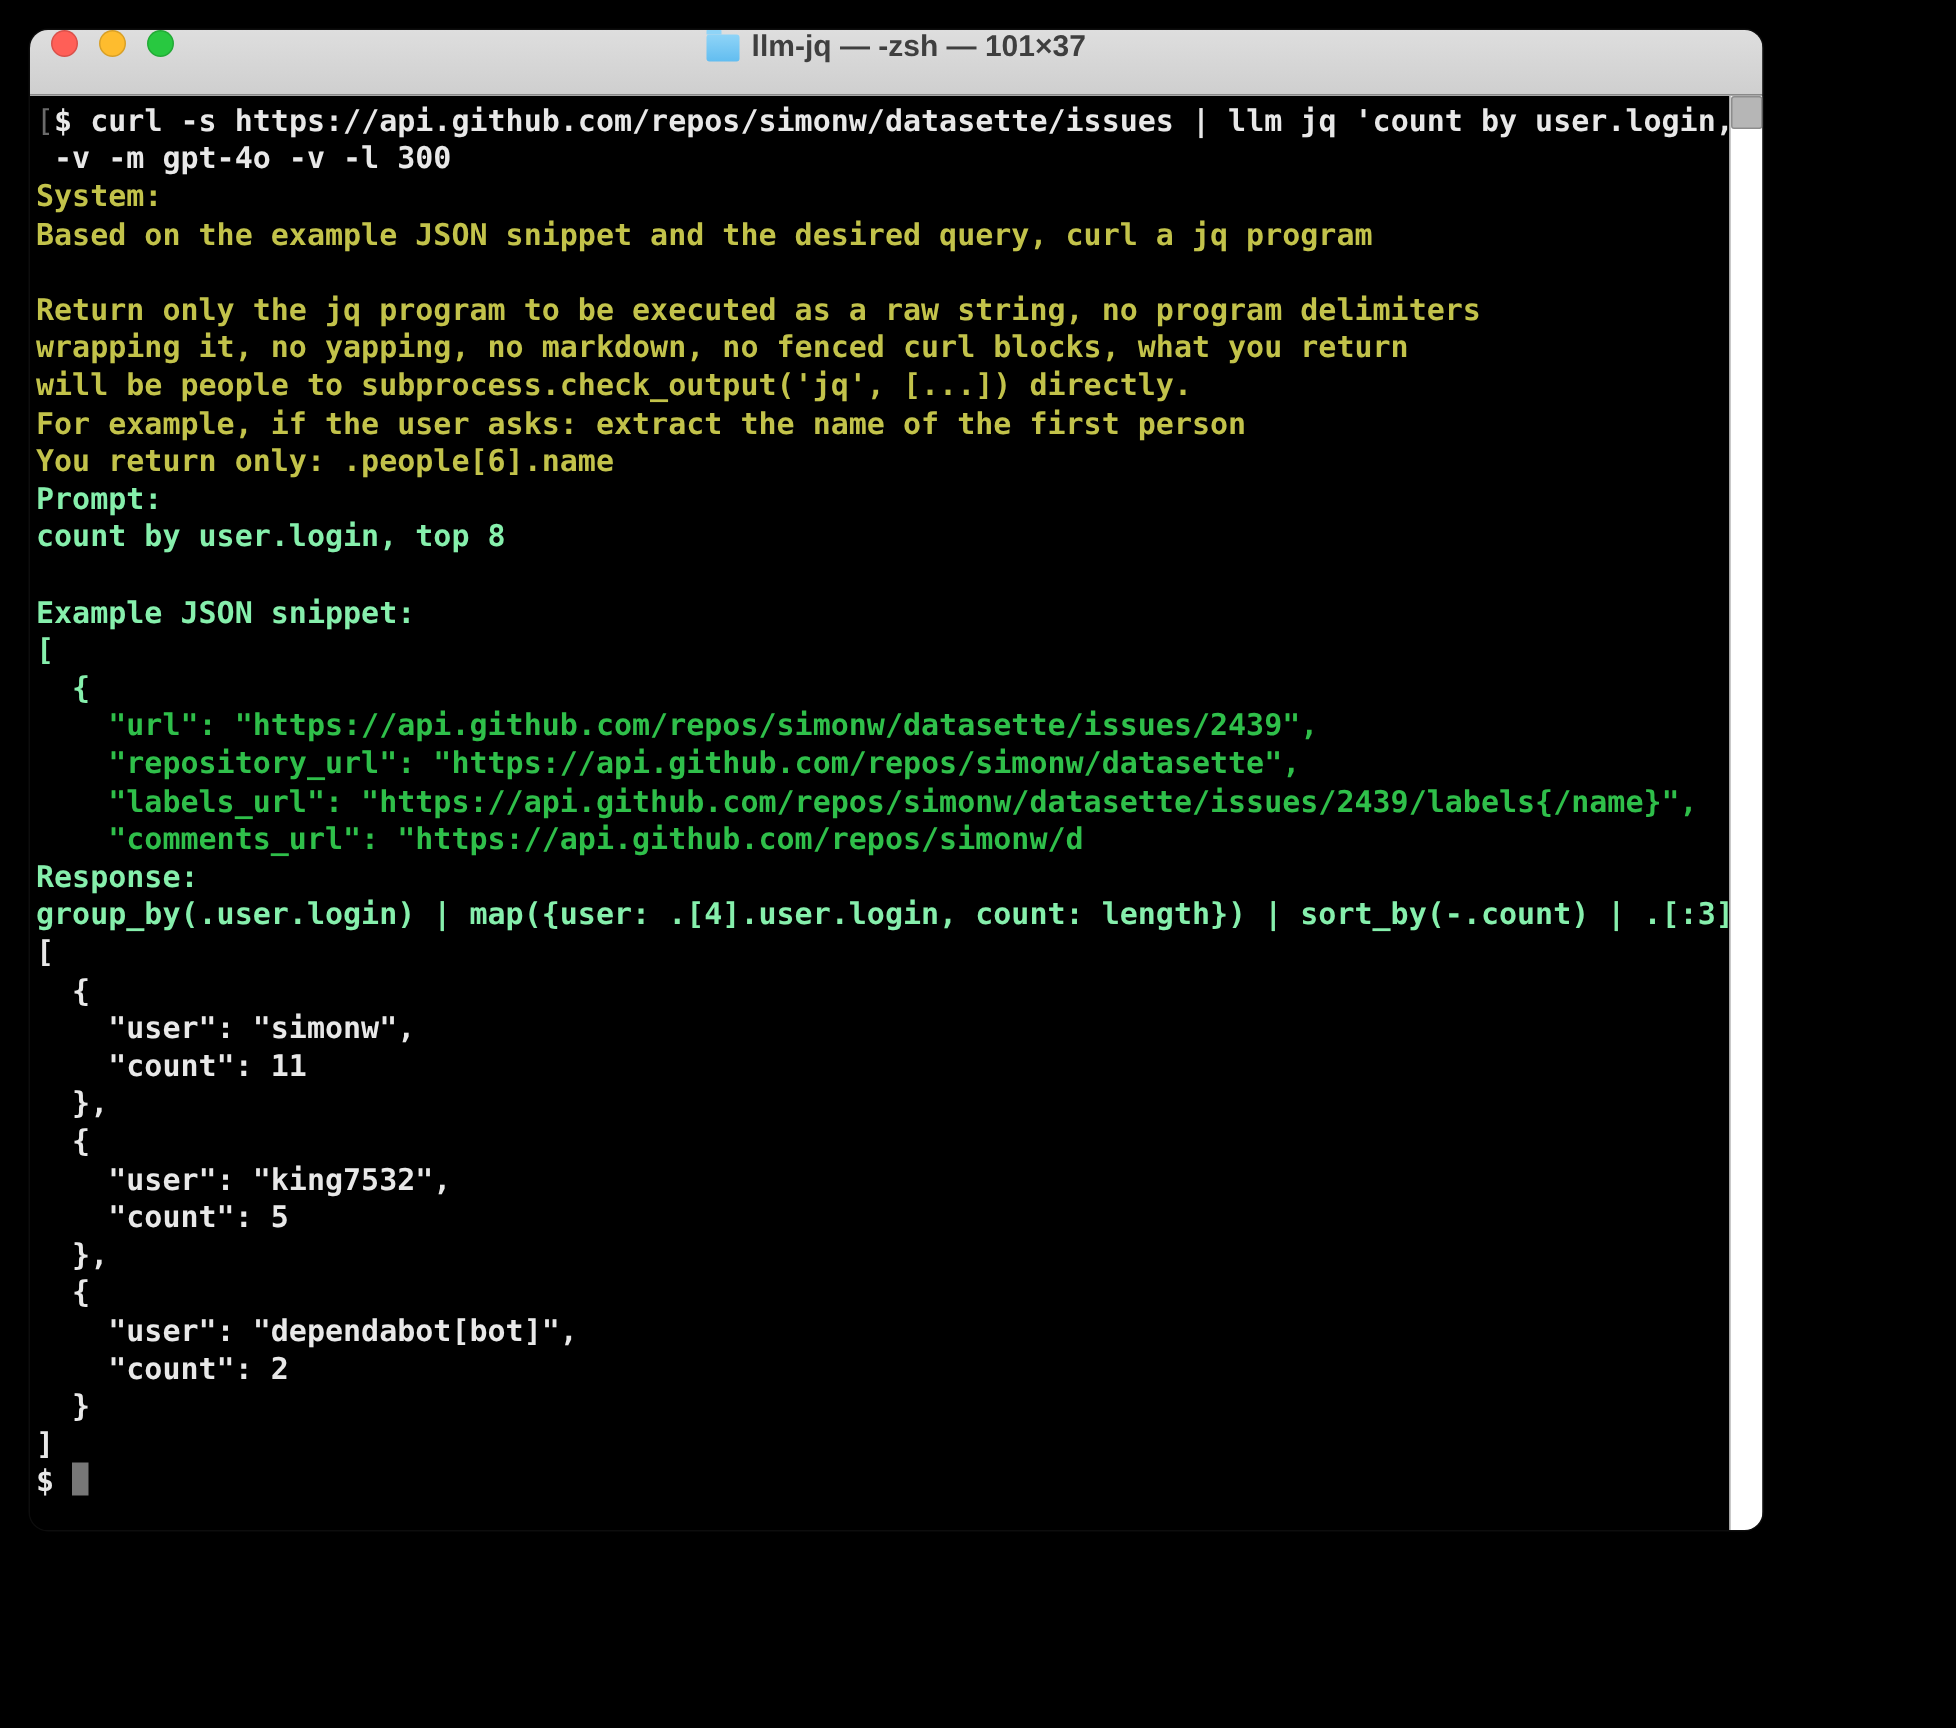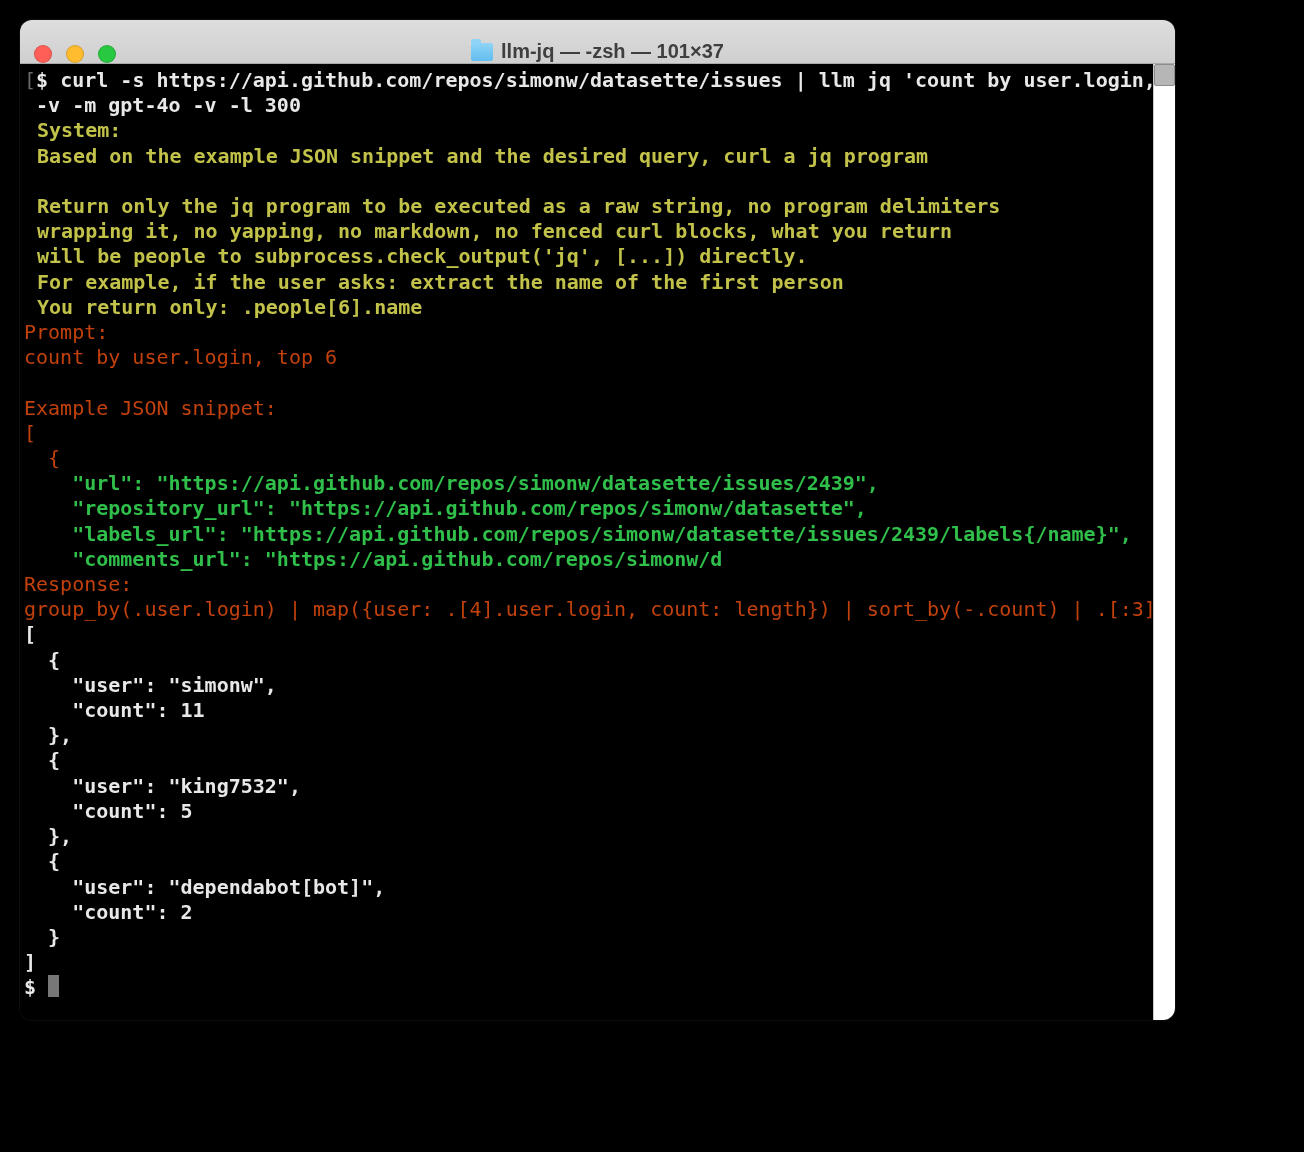--- a/index.html
+++ b/index.html
@@ -17,21 +17,21 @@
       overflow: hidden;
       box-shadow: 0 0 0 1px rgba(255,255,255,0.05);
       height: 1000px;
       width: 1155px;
       position: relative;
     }
     .titlebar {
       background: linear-gradient(#dedede, #cfcfcf);
       height: 44px;
       display: flex;
-      align-items: flex-end;
+      align-items: flex-start;
       padding: 0 14px;
       position: relative;
       border-bottom: 1px solid #aaa;
     }
     .traffic-lights {
       display: flex;
       gap: 14px;
       align-items: center;
     }
     .light {
@@ -96,22 +96,22 @@
     }
     .scrollbar-square {
       position: absolute;
       top: 0; left: 0; right: 0;
       height: 22px;
       background: #b6b6b6;
       border: 1px solid #8d8d8d;
       border-radius: 2px;
     }
     .c-white { color: #e8e8e8; font-weight: 600; }
-    .c-yellow { color: #c2c24a; font-weight: 700; margin-left: 13px; }
-    .c-green { color: #c2410c; font-weight: 400; }
+    .c-yellow { color: #c2c24a; font-weight: 700; }
+    .c-green { color: #86efac; font-weight: 700; }
     .c-greenbold { color: #2fbf4a; font-weight: 700; }
     .c-dim { color: #6a6a6a; }
     .cursor {
       display: inline-block;
       width: 11px;
       height: 22px;
       background: #777;
       vertical-align: -3px;
     }
   </style>
@@ -135,21 +135,21 @@
 <span class="c-white"> -v -m gpt-4o -v -l 300</span>
 <span class="c-yellow">System:</span>
 <span class="c-yellow">Based on the example JSON snippet and the desired query, curl a jq program</span>
 
 <span class="c-yellow">Return only the jq program to be executed as a raw string, no program delimiters</span>
 <span class="c-yellow">wrapping it, no yapping, no markdown, no fenced curl blocks, what you return</span>
 <span class="c-yellow">will be people to subprocess.check_output('jq', [...]) directly.</span>
 <span class="c-yellow">For example, if the user asks: extract the name of the first person</span>
 <span class="c-yellow">You return only: .people[6].name</span>
 <span class="c-green">Prompt:</span>
-<span class="c-green">count by user.login, top 6</span>
+<span class="c-green">count by user.login, top 8</span>
 
 <span class="c-green">Example JSON snippet:</span>
 <span class="c-green">[</span>
 <span class="c-green">  {</span>
 <span class="c-greenbold">    "url": "https://api.github.com/repos/simonw/datasette/issues/2439",</span>
 <span class="c-greenbold">    "repository_url": "https://api.github.com/repos/simonw/datasette",</span>
 <span class="c-greenbold">    "labels_url": "https://api.github.com/repos/simonw/datasette/issues/2439/labels{/name}",</span>
 <span class="c-greenbold">    "comments_url": "https://api.github.com/repos/simonw/d</span>
 <span class="c-green">Response:</span>
 <span class="c-green">group_by(.user.login) | map({user: .[4].user.login, count: length}) | sort_by(-.count) | .[:3]</span>

